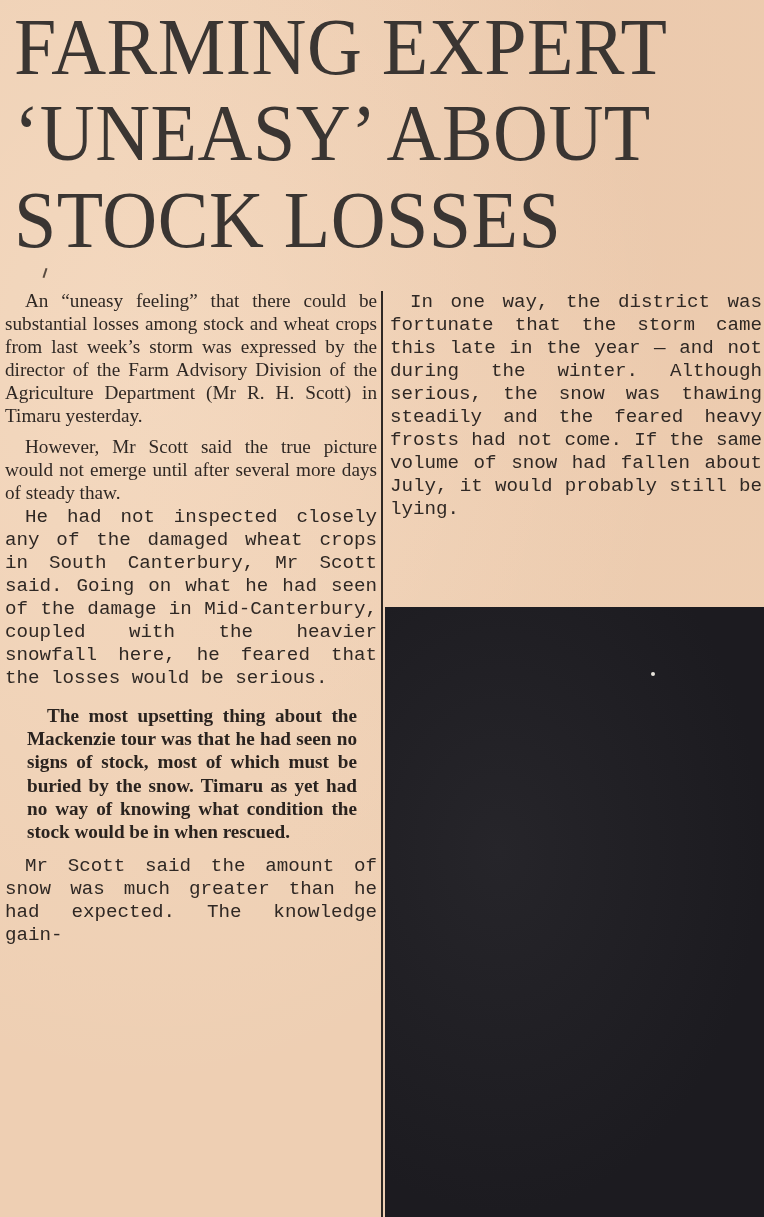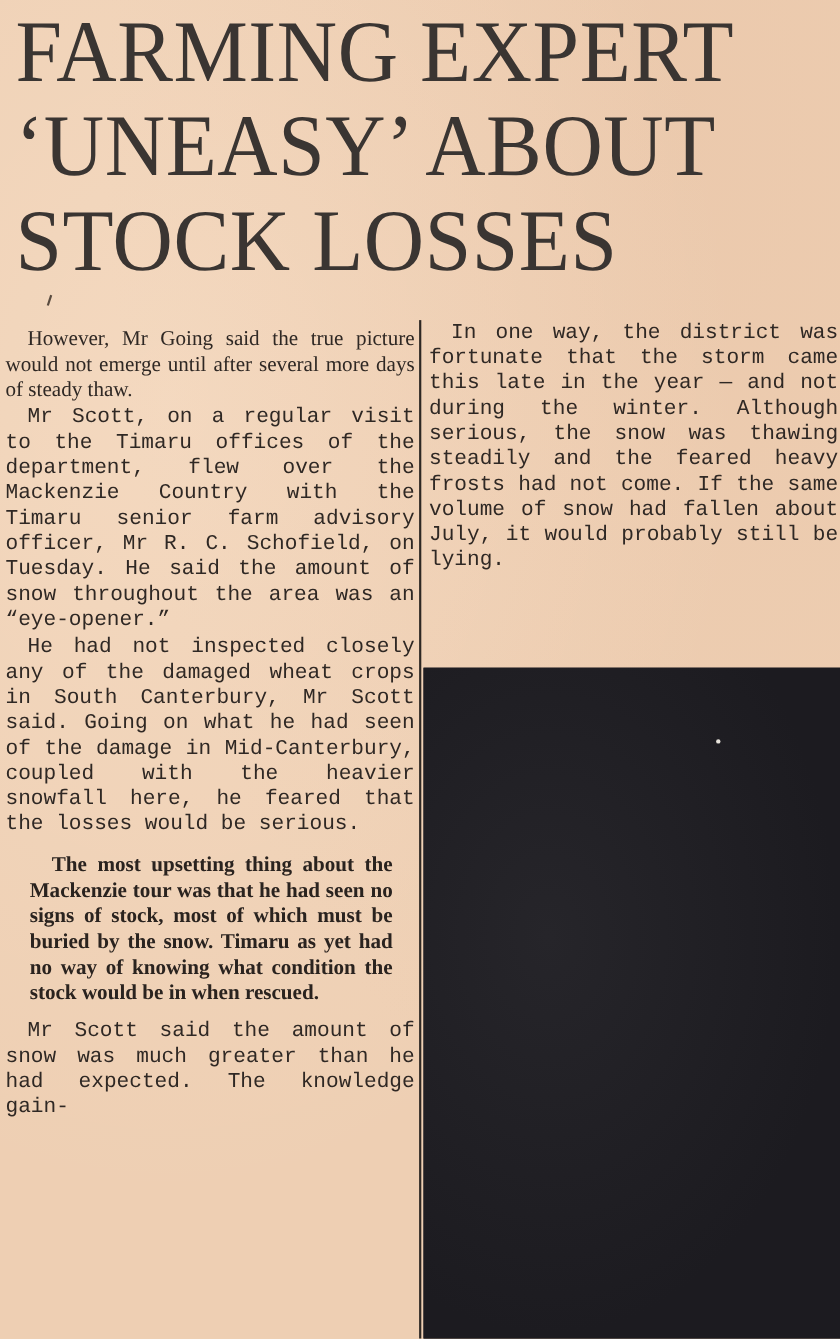--- a/index.html
+++ b/index.html
@@ -118,22 +118,22 @@
 
   <h1 class="headline">
     <span>FARMING EXPERT</span>
     <span>‘UNEASY’ ABOUT</span>
     <span>STOCK LOSSES</span>
   </h1>
 
   <div class="stray-mark"></div>
 
   <div class="col col-left">
-    <p class="gap-small">However, Mr Going said the true picture would not emerge until after several more days of steady thaw.</p>
-    <p class="gap-none">Mr Scott, on a regular visit to the Timaru offices of the department, flew over the Mackenzie Country with the Timaru senior farm advisory officer, Mr R. C. Schofield, on Tuesday. He said the amount of snow throughout the area was an “eye-opener.”</p>
+    <p>An “uneasy feeling” that there could be substantial losses among stock and wheat crops from last week’s storm was expressed by the director of the Farm Advisory Division of the Agriculture Department (Mr R. H. Scott) in Timaru yesterday.</p>
+    <p class="gap-small">However, Mr Scott said the true picture would not emerge until after several more days of steady thaw.</p>
     <p class="gap-none">He had not inspected closely any of the damaged wheat crops in South Canterbury, Mr Scott said. Going on what he had seen of the damage in Mid-Canterbury, coupled with the heavier snowfall here, he feared that the losses would be serious.</p>
     <p class="bold-block">The most upsetting thing about the Mackenzie tour was that he had seen no signs of stock, most of which must be buried by the snow. Timaru as yet had no way of knowing what condition the stock would be in when rescued.</p>
     <p class="gap-none">Mr Scott said the amount of snow was much greater than he had expected. The knowledge gain-</p>
   </div>
 
   <div class="col-divider"></div>
 
   <div class="col col-right">
     <p class="gap-none">In one way, the district was fortunate that the storm came this late in the year — and not during the winter. Although serious, the snow was thawing steadily and the feared heavy frosts had not come. If the same volume of snow had fallen about July, it would probably still be lying.</p>
   </div>

